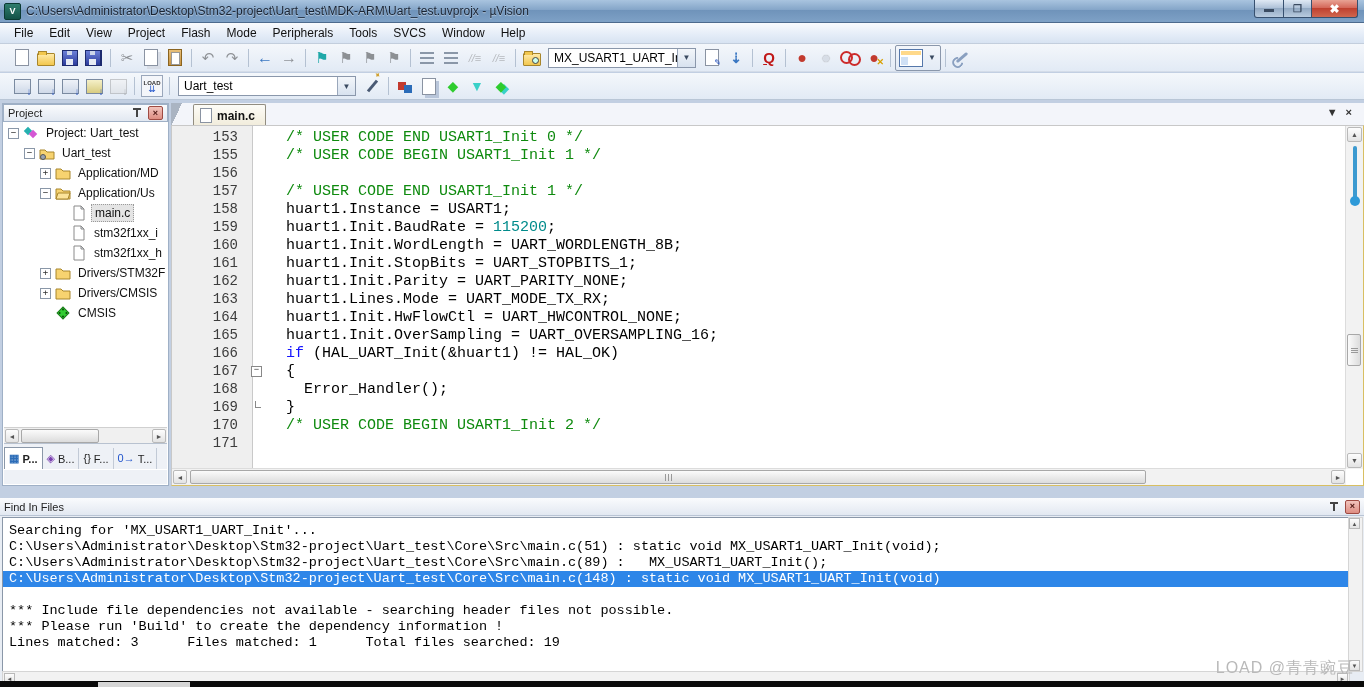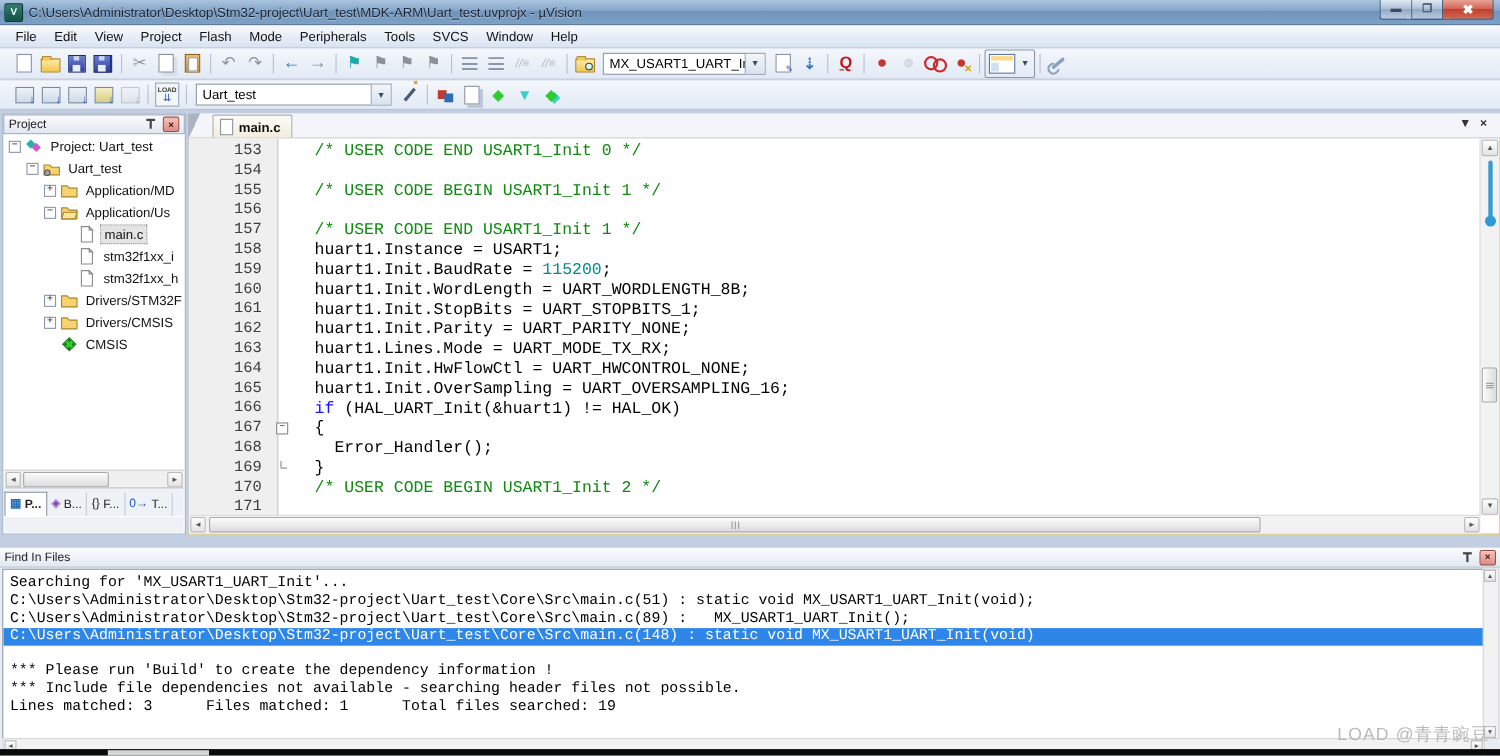--- a/index.html
+++ b/index.html
@@ -490,21 +490,20 @@
         <div class="tab-tools">
           <span>▼</span>
           <span style="font-weight:bold;">×</span>
         </div>
       </div>
       <div class="code-frame">
         <div class="code-area">
           <div class="gutter-bg"></div>
           <div class="code-lines">
               <div class="code-row"><span class="ln">153</span><span class="foldc"></span><span class="t-c">  /* USER CODE END USART1_Init 0 */</span></div>
-              <div class="code-row"><span class="ln">154</span><span class="foldc"></span></div>
               <div class="code-row"><span class="ln">155</span><span class="foldc"></span><span class="t-c">  /* USER CODE BEGIN USART1_Init 1 */</span></div>
               <div class="code-row"><span class="ln">156</span><span class="foldc"></span></div>
               <div class="code-row"><span class="ln">157</span><span class="foldc"></span><span class="t-c">  /* USER CODE END USART1_Init 1 */</span></div>
               <div class="code-row"><span class="ln">158</span><span class="foldc"></span><span class="t-p">  huart1.Instance = USART1;</span></div>
               <div class="code-row"><span class="ln">159</span><span class="foldc"></span><span class="t-p">  huart1.Init.BaudRate = </span><span class="t-n">115200</span><span class="t-p">;</span></div>
               <div class="code-row"><span class="ln">160</span><span class="foldc"></span><span class="t-p">  huart1.Init.WordLength = UART_WORDLENGTH_8B;</span></div>
               <div class="code-row"><span class="ln">161</span><span class="foldc"></span><span class="t-p">  huart1.Init.StopBits = UART_STOPBITS_1;</span></div>
               <div class="code-row"><span class="ln">162</span><span class="foldc"></span><span class="t-p">  huart1.Init.Parity = UART_PARITY_NONE;</span></div>
               <div class="code-row"><span class="ln">163</span><span class="foldc"></span><span class="t-p">  huart1.Lines.Mode = UART_MODE_TX_RX;</span></div>
               <div class="code-row"><span class="ln">164</span><span class="foldc"></span><span class="t-p">  huart1.Init.HwFlowCtl = UART_HWCONTROL_NONE;</span></div>
@@ -550,22 +549,22 @@
       <span class="pin"></span>
       <span class="xbtn">×</span>
     </div>
     <div class="find-content">
       <div class="find-rows">
           <div class="find-row">Searching for 'MX_USART1_UART_Init'...</div>
           <div class="find-row">C:\Users\Administrator\Desktop\Stm32-project\Uart_test\Core\Src\main.c(51) : static void MX_USART1_UART_Init(void);</div>
           <div class="find-row">C:\Users\Administrator\Desktop\Stm32-project\Uart_test\Core\Src\main.c(89) :   MX_USART1_UART_Init();</div>
           <div class="find-row hl">C:\Users\Administrator\Desktop\Stm32-project\Uart_test\Core\Src\main.c(148) : static void MX_USART1_UART_Init(void)</div>
           <div class="find-row"></div>
+          <div class="find-row">*** Include file dependencies not available - searching header files not possible.</div>
           <div class="find-row">*** Please run 'Build' to create the dependency information !</div>
-          <div class="find-row">*** Include file dependencies not available - searching header files not possible.</div>
           <div class="find-row">Lines matched: 3      Files matched: 1      Total files searched: 19</div>
         </div>
     </div>
     <div class="find-vscroll">
       <span class="mini-btn" style="top:0;left:0;">▲</span>
       <span class="mini-btn" style="bottom:0;left:0;">▼</span>
     </div>
     <div class="find-hscroll">
       <span class="mini-btn" style="left:1px;top:1px;">◄</span>
       <span class="mini-btn" style="right:1px;top:1px;">►</span>

